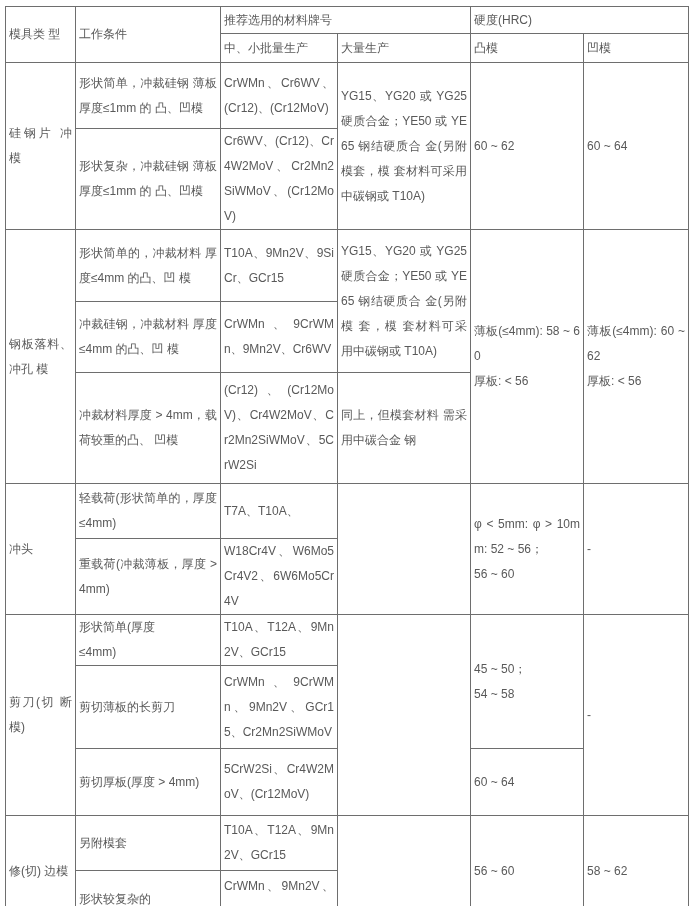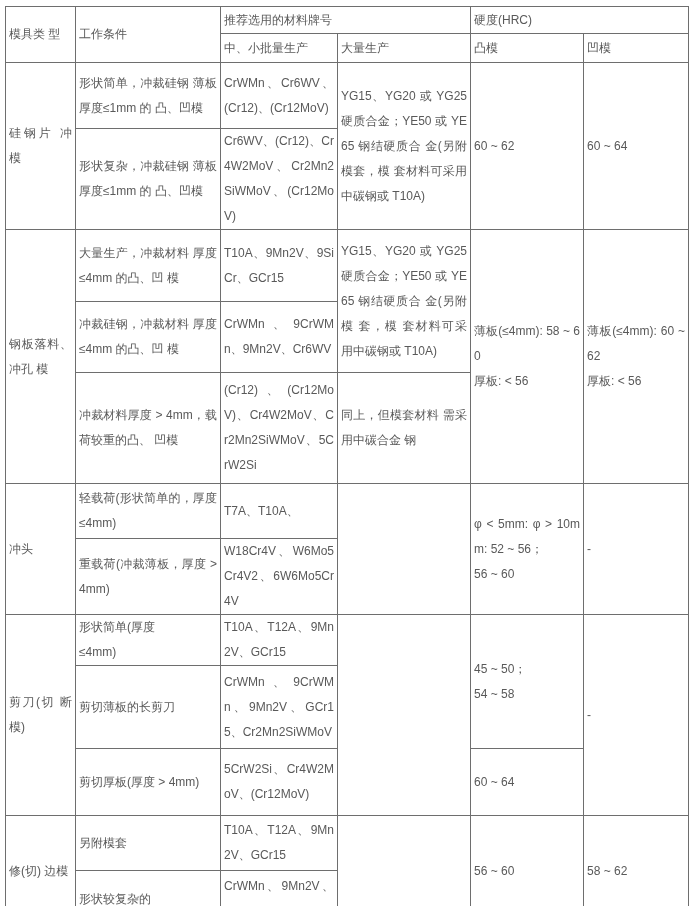--- a/index.html
+++ b/index.html
@@ -77,21 +77,21 @@
         <td class="pad34" rowspan="2">60 ~ 62</td>
         <td class="pad34" rowspan="2">60 ~ 64</td>
       </tr>
       <tr style="height:81px">
         <td>形状复杂，冲裁硅钢 薄板 厚度≤1mm 的 凸、凹模</td>
         <td>Cr6WV、(Cr12)、Cr4W2MoV、Cr2Mn2SiWMoV、(Cr12MoV)</td>
       </tr>
 
       <tr style="height:72px">
         <td class="c1" rowspan="3">钢板落料、冲孔 模</td>
-        <td>大量生产，冲裁材料 厚度≤4mm 的凸、凹 模</td>
+        <td>形状简单的，冲裁材料 厚度≤4mm 的凸、凹 模</td>
         <td>T10A、9Mn2V、9SiCr、GCr15</td>
         <td rowspan="2">YG15、YG20 或 YG25 硬质合金；YE50 或 YE65 钢结硬质合 金(另附模 套，模 套材料可采用中碳钢或 T10A)</td>
         <td class="v-bottom" rowspan="3">薄板(≤4mm): 58 ~ 60
 厚板: &lt; 56</td>
         <td class="v-bottom" rowspan="3">薄板(≤4mm): 60 ~ 62
 厚板: &lt; 56</td>
       </tr>
       <tr style="height:71px">
         <td>冲裁硅钢，冲裁材料 厚度≤4mm 的凸、凹 模</td>
         <td>CrWMn、9CrWMn、9Mn2V、Cr6WV</td>

